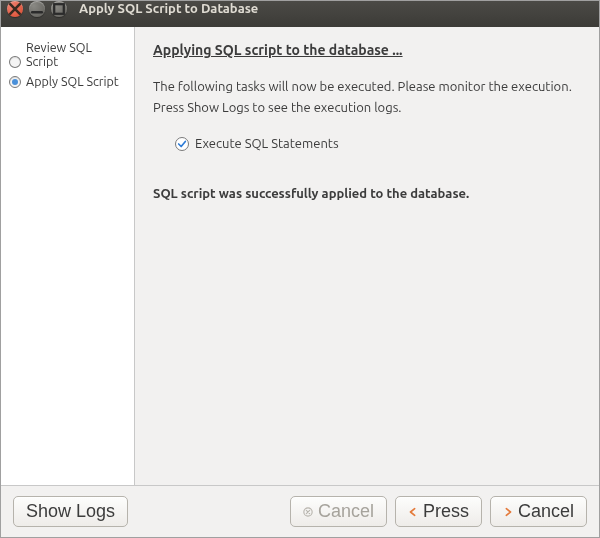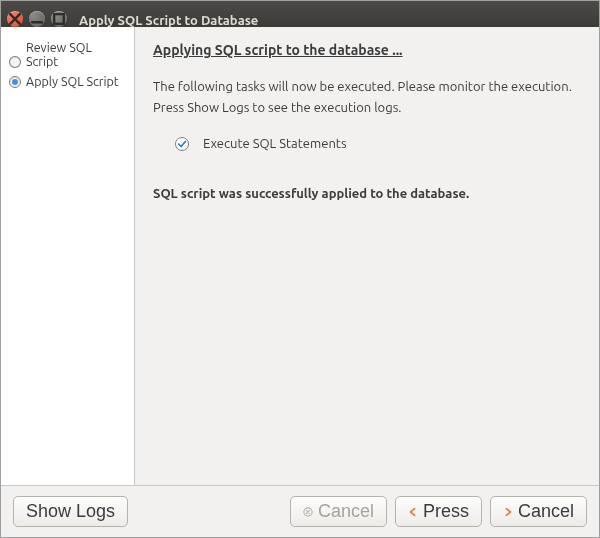--- a/index.html
+++ b/index.html
@@ -21,21 +21,21 @@
       height: 538px;
       display: flex;
       flex-direction: column;
       border: 1px solid #a0a0a0;
       background: #f2f1f0;
     }
     .titlebar {
       height: 26px;
       background: linear-gradient(to bottom, #4b4a46 0%, #3c3b37 100%);
       display: flex;
-      align-items: flex-end;
+      align-items: flex-start;
       padding: 0 6px;
       gap: 6px;
     }
     .win-btn {
       width: 16px;
       height: 16px;
       border-radius: 50%;
       display: flex;
       align-items: center;
       justify-content: center;
@@ -104,21 +104,21 @@
       text-decoration: underline;
     }
     .main p {
       margin-bottom: 4px;
     }
     .task {
       margin-top: 18px;
       margin-left: 22px;
       display: flex;
       align-items: center;
-      gap: 14px;
+      gap: 6px;
     }
     .check {
       width: 14px;
       height: 14px;
       border-radius: 50%;
       background: #ffffff;
       border: 1px solid #7a7a7a;
       display: flex;
       align-items: center;
       justify-content: center;

